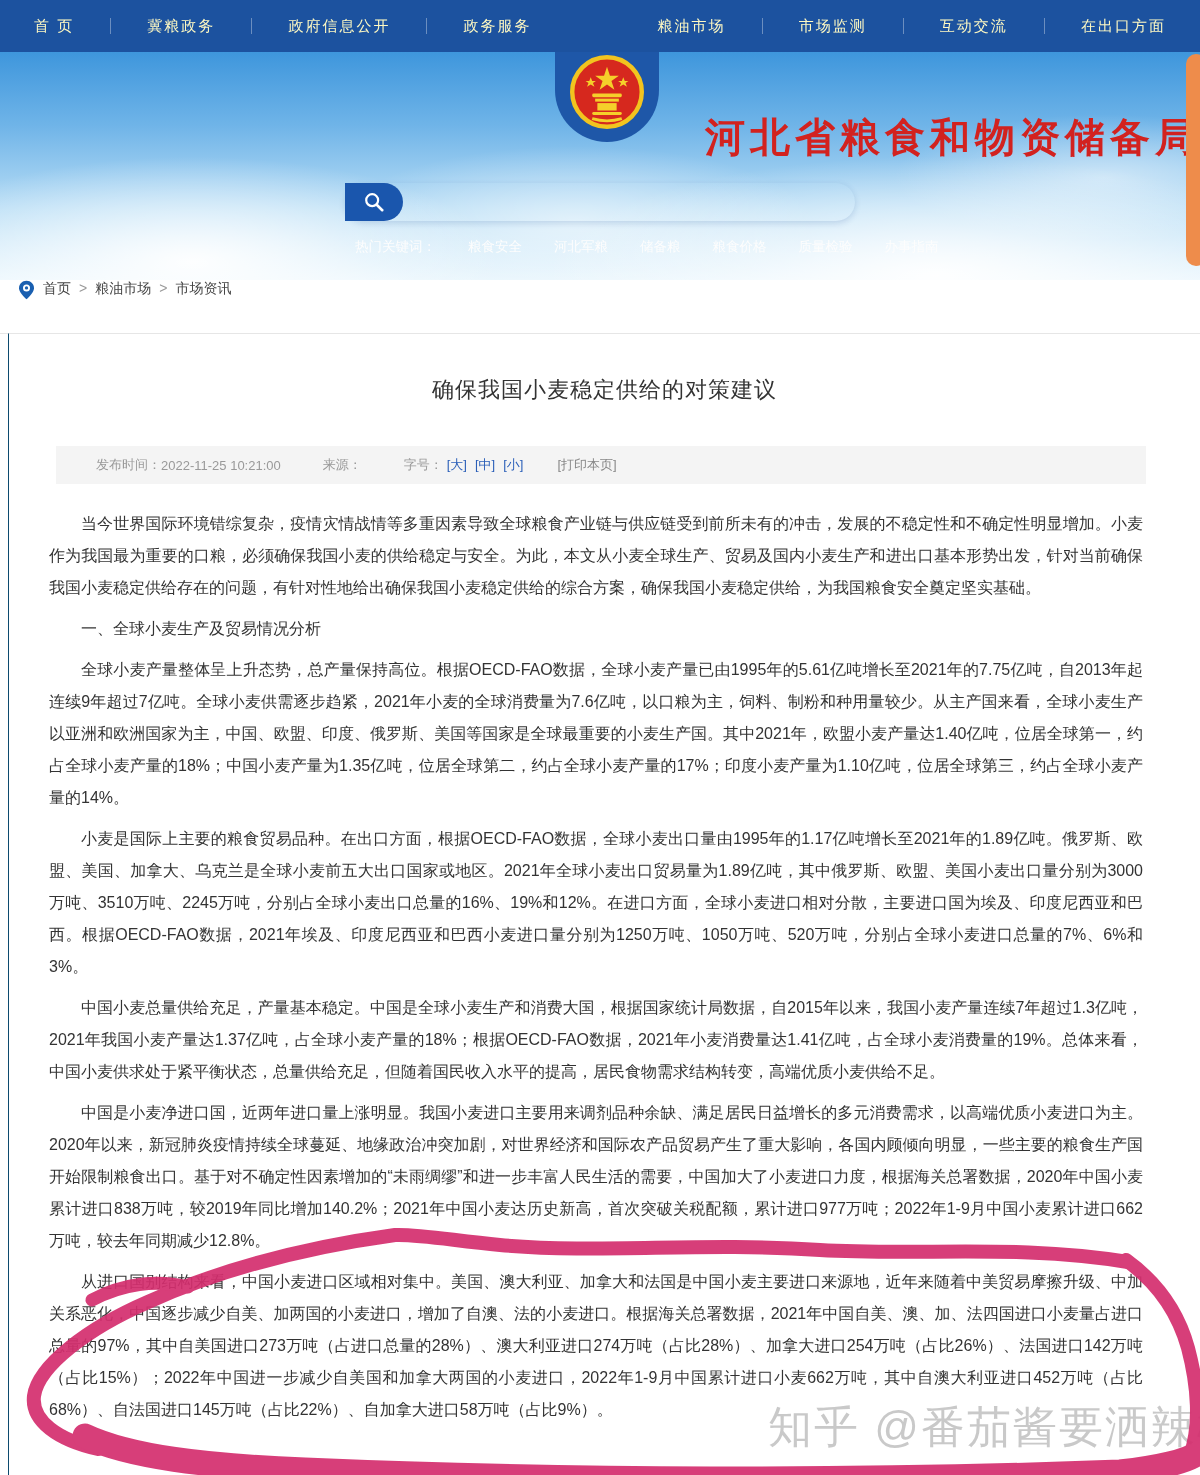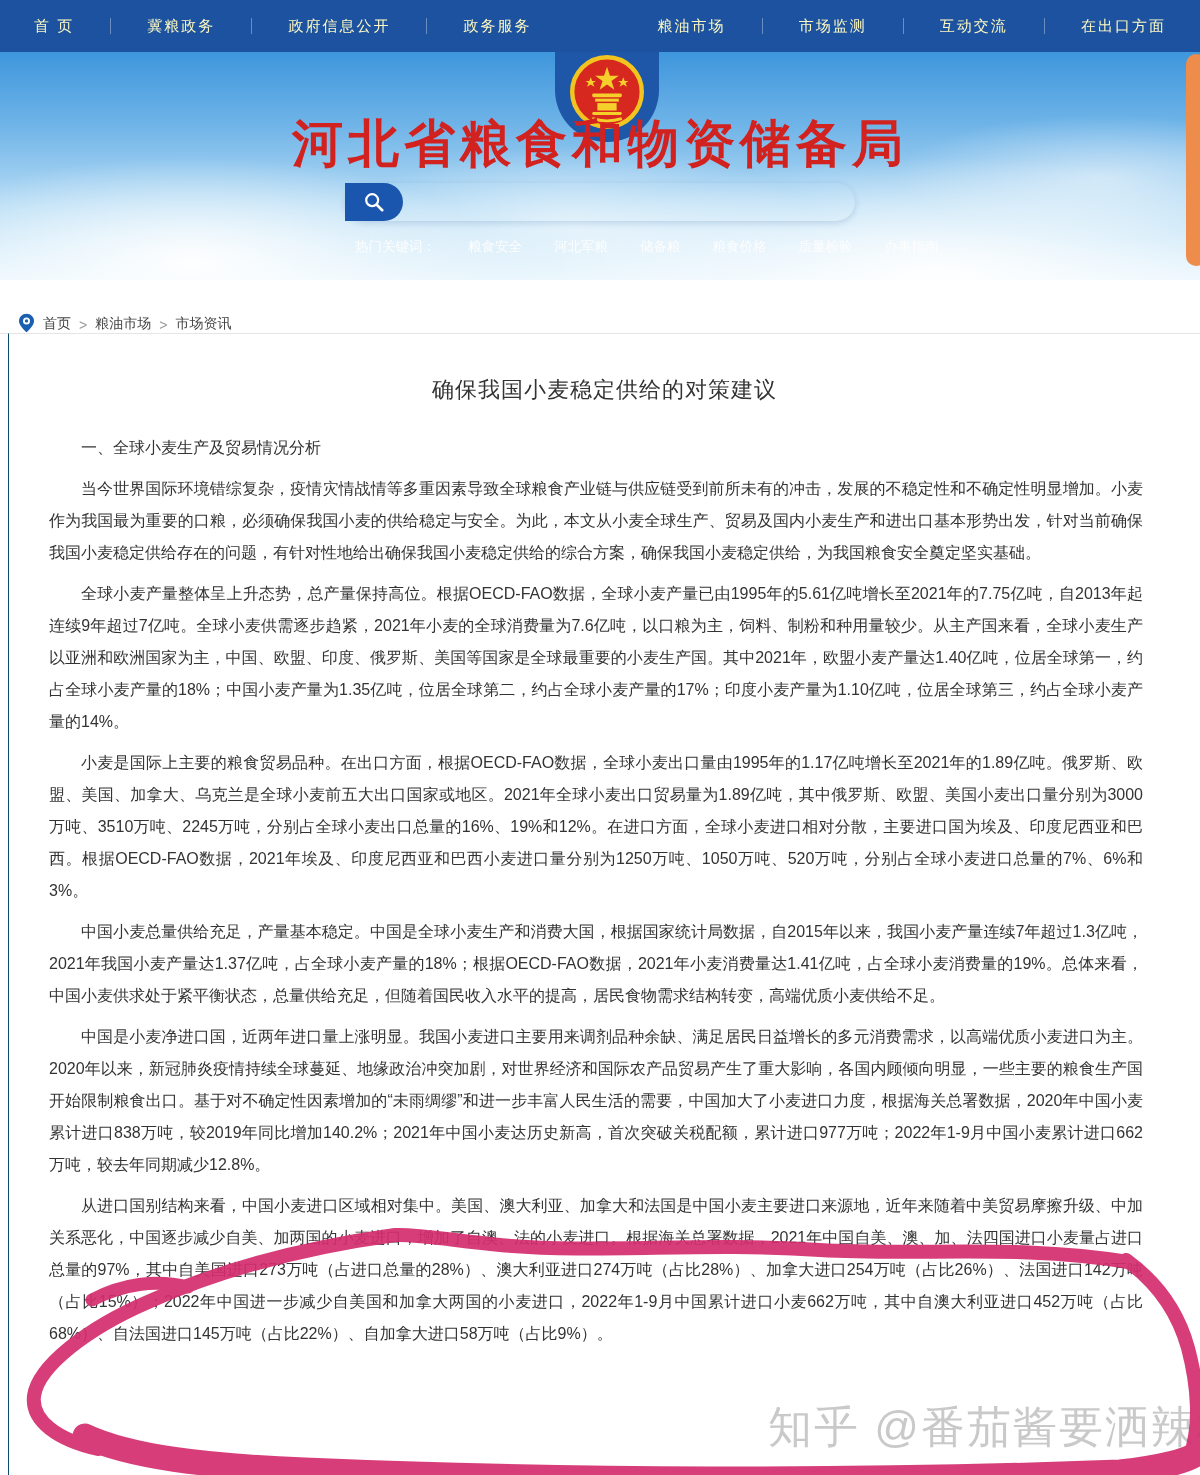--- a/index.html
+++ b/index.html
@@ -30,22 +30,22 @@
       radial-gradient(ellipse 300px 90px at 92% 55%, rgba(255,255,255,.5), rgba(255,255,255,0) 70%),
       linear-gradient(180deg,#3e96dc 0%,#6fb4e8 32%,#b7ddf5 68%,#e9f6fd 100%);
     z-index:10;
   }
   .emblem-shield{
     position:absolute; left:555px; top:-52px; width:104px; height:142px;
     background:#1e57a8; border-radius:0 0 52px 52px;
     display:flex; justify-content:center; align-items:flex-start; padding-top:55px;
   }
   .site-title{
-    position:absolute; left:0; top:58px; width:1200px; text-align:center;
-    font-size:51px; font-weight:bold; color:#d2221f; letter-spacing:5px;
+    position:absolute; left:0; top:58px; width:1200px; text-align:right;
+    font-size:40px; font-weight:bold; color:#d2221f; letter-spacing:5px;
   }
   .searchbar{
     position:absolute; left:345px; top:131px; width:510px; height:38px;
     display:flex; border-radius:19px; box-shadow:0 2px 6px rgba(30,80,150,.18);
   }
   .searchbar input{
     flex:1; border:none; outline:none; background:#fff;
     border-radius:19px 0 0 19px; padding:0 20px; font-size:14px; color:#333;
     font-family:"Liberation Sans","DejaVu Sans",sans-serif;
   }
@@ -60,21 +60,21 @@
   }
   .hotkeys a{ color:#fdfdfd; text-decoration:none; cursor:pointer; }
   .orange-strip{
     position:absolute; right:-6px; top:2px; width:20px; height:212px;
     background:#ee8c4b; border-radius:10px; cursor:pointer;
   }
 
   
   .breadcrumb{
     position:absolute; left:0; top:280px; width:1200px; height:53px;
-    background:#fff; display:flex; align-items:flex-end; padding-left:18px;
+    background:#fff; display:flex; align-items:flex-start; padding-left:18px;
     font-size:14px; color:#444; z-index:11;
   }
   .breadcrumb a{ color:#444; text-decoration:none; cursor:pointer; }
   .crumb-sep{ color:#999; margin:0 8px; }
   .pin{ margin-right:8px; display:flex; }
 
   
   .content-card{
     position:absolute; left:8px; top:333px; width:1192px; height:1142px;
     background:#fff; border-top:1px solid #e6e6e6; border-left:1px solid #0c4a6e;
@@ -194,24 +194,38 @@
   <span class="crumb-sep">&gt;</span>
   <a>粮油市场</a>
   <span class="crumb-sep">&gt;</span>
   <span>市场资讯</span>
 </div>
 <div class="card-topline"></div>
 
 <main class="content-card">
   <h2 class="article-title">确保我国小麦稳定供给的对策建议</h2>
 
+  <div class="meta-bar">
+    <span>发布时间：</span>
+    <span>2022-11-25 10:21:00</span>
+    <span class="m-gap"></span>
+    <span>来源：</span>
+    <span class="m-gap"></span>
+    <span>字号：</span>
+    <span class="m-links">
+      <a class="sz">[大]</a>
+      <a class="sz">[中]</a>
+      <a class="sz">[小]</a>
+    </span>
+    <a class="print">[打印本页]</a>
+  </div>
 
   <div class="article-body">
+    <p>当今世界国际环境错综复杂，疫情灾情战情等多重因素导致全球粮食产业链与供应链受到前所未有的冲击，发展的不稳定性和不确定性明显增加。小麦作为我国最为重要的口粮，必须确保我国小麦的供给稳定与安全。为此，本文从小麦全球生产、贸易及国内小麦生产和进出口基本形势出发，针对当前确保我国小麦稳定供给存在的问题，有针对性地给出确保我国小麦稳定供给的综合方案，确保我国小麦稳定供给，为我国粮食安全奠定坚实基础。</p>
     <p>一、全球小麦生产及贸易情况分析</p>
-    <p>当今世界国际环境错综复杂，疫情灾情战情等多重因素导致全球粮食产业链与供应链受到前所未有的冲击，发展的不稳定性和不确定性明显增加。小麦作为我国最为重要的口粮，必须确保我国小麦的供给稳定与安全。为此，本文从小麦全球生产、贸易及国内小麦生产和进出口基本形势出发，针对当前确保我国小麦稳定供给存在的问题，有针对性地给出确保我国小麦稳定供给的综合方案，确保我国小麦稳定供给，为我国粮食安全奠定坚实基础。</p>
     <p>全球小麦产量整体呈上升态势，总产量保持高位。根据OECD-FAO数据，全球小麦产量已由1995年的5.61亿吨增长至2021年的7.75亿吨，自2013年起连续9年超过7亿吨。全球小麦供需逐步趋紧，2021年小麦的全球消费量为7.6亿吨，以口粮为主，饲料、制粉和种用量较少。从主产国来看，全球小麦生产以亚洲和欧洲国家为主，中国、欧盟、印度、俄罗斯、美国等国家是全球最重要的小麦生产国。其中2021年，欧盟小麦产量达1.40亿吨，位居全球第一，约占全球小麦产量的18%；中国小麦产量为1.35亿吨，位居全球第二，约占全球小麦产量的17%；印度小麦产量为1.10亿吨，位居全球第三，约占全球小麦产量的14%。</p>
     <p>小麦是国际上主要的粮食贸易品种。在出口方面，根据OECD-FAO数据，全球小麦出口量由1995年的1.17亿吨增长至2021年的1.89亿吨。俄罗斯、欧盟、美国、加拿大、乌克兰是全球小麦前五大出口国家或地区。2021年全球小麦出口贸易量为1.89亿吨，其中俄罗斯、欧盟、美国小麦出口量分别为3000万吨、3510万吨、2245万吨，分别占全球小麦出口总量的16%、19%和12%。在进口方面，全球小麦进口相对分散，主要进口国为埃及、印度尼西亚和巴西。根据OECD-FAO数据，2021年埃及、印度尼西亚和巴西小麦进口量分别为1250万吨、1050万吨、520万吨，分别占全球小麦进口总量的7%、6%和3%。</p>
     <p>中国小麦总量供给充足，产量基本稳定。中国是全球小麦生产和消费大国，根据国家统计局数据，自2015年以来，我国小麦产量连续7年超过1.3亿吨，2021年我国小麦产量达1.37亿吨，占全球小麦产量的18%；根据OECD-FAO数据，2021年小麦消费量达1.41亿吨，占全球小麦消费量的19%。总体来看，中国小麦供求处于紧平衡状态，总量供给充足，但随着国民收入水平的提高，居民食物需求结构转变，高端优质小麦供给不足。</p>
     <p>中国是小麦净进口国，近两年进口量上涨明显。我国小麦进口主要用来调剂品种余缺、满足居民日益增长的多元消费需求，以高端优质小麦进口为主。2020年以来，新冠肺炎疫情持续全球蔓延、地缘政治冲突加剧，对世界经济和国际农产品贸易产生了重大影响，各国内顾倾向明显，一些主要的粮食生产国开始限制粮食出口。基于对不确定性因素增加的“未雨绸缪”和进一步丰富人民生活的需要，中国加大了小麦进口力度，根据海关总署数据，2020年中国小麦累计进口838万吨，较2019年同比增加140.2%；2021年中国小麦达历史新高，首次突破关税配额，累计进口977万吨；2022年1-9月中国小麦累计进口662万吨，较去年同期减少12.8%。</p>
     <p>从进口国别结构来看，中国小麦进口区域相对集中。美国、澳大利亚、加拿大和法国是中国小麦主要进口来源地，近年来随着中美贸易摩擦升级、中加关系恶化，中国逐步减少自美、加两国的小麦进口，增加了自澳、法的小麦进口。根据海关总署数据，2021年中国自美、澳、加、法四国进口小麦量占进口总量的97%，其中自美国进口273万吨（占进口总量的28%）、澳大利亚进口274万吨（占比28%）、加拿大进口254万吨（占比26%）、法国进口142万吨（占比15%）；2022年中国进一步减少自美国和加拿大两国的小麦进口，2022年1-9月中国累计进口小麦662万吨，其中自澳大利亚进口452万吨（占比68%）、自法国进口145万吨（占比22%）、自加拿大进口58万吨（占比9%）。</p>
 
   </div>
 </main>
 
 <div class="watermark">知乎 @番茄酱要洒辣椒粉</div>

